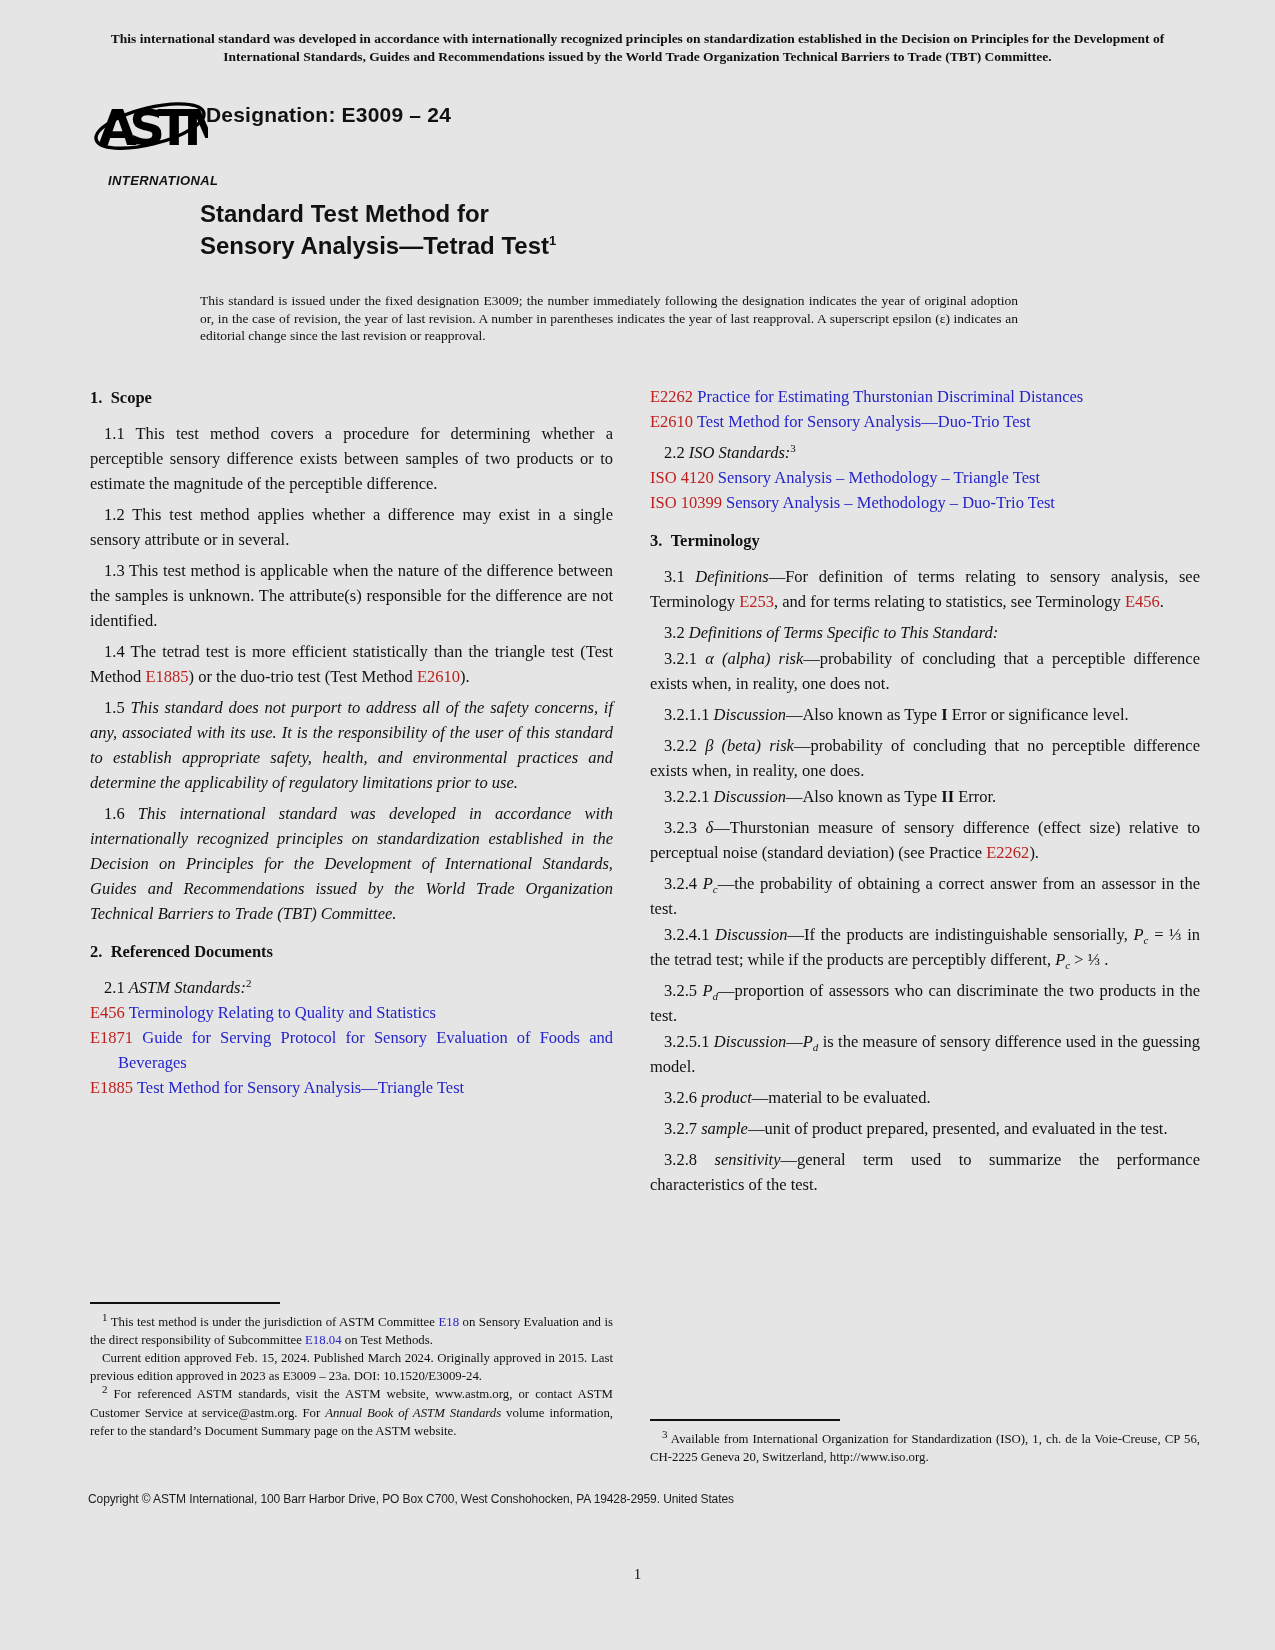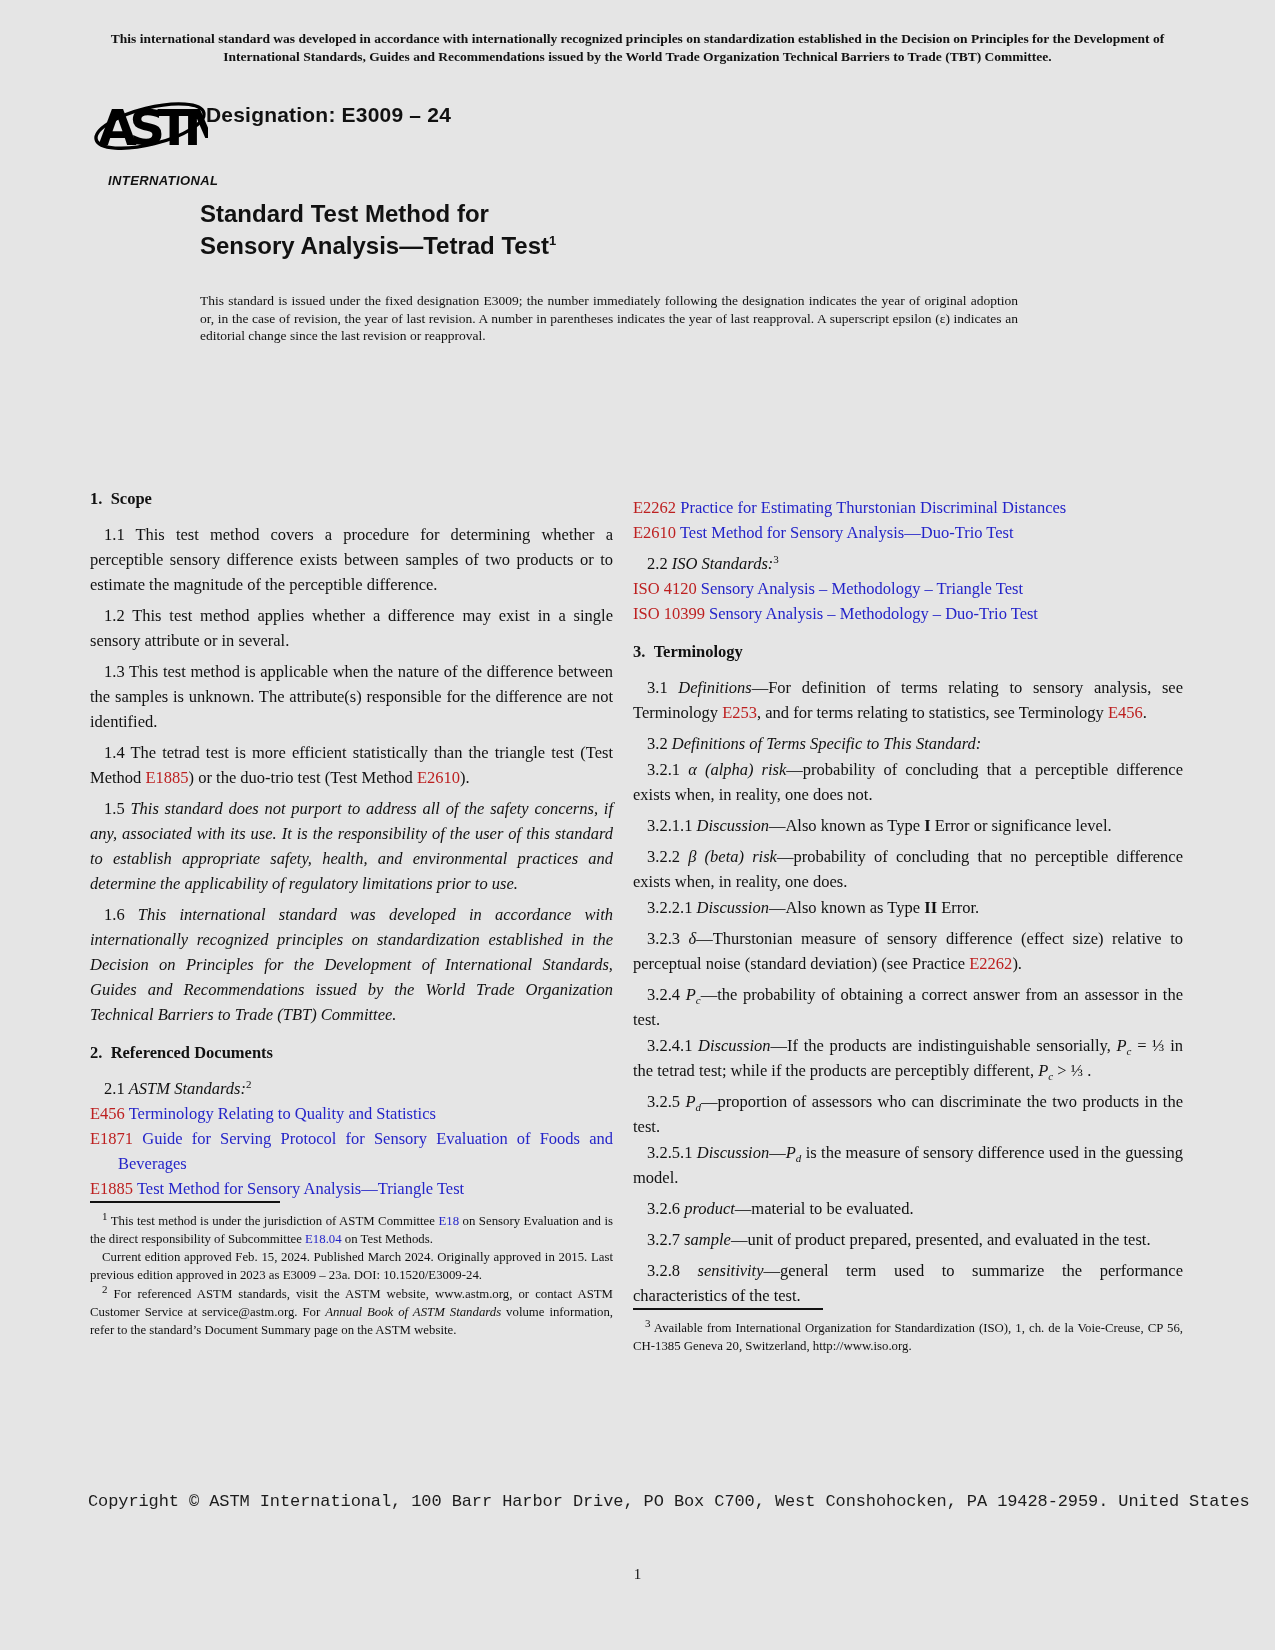--- a/index.html
+++ b/index.html
@@ -22,40 +22,40 @@
   }
   .title-block{
     position:absolute;top:198px;left:200px;
     font-family:"Liberation Sans",sans-serif;font-weight:bold;font-size:24px;line-height:32px;
   }
   .title-block sup{font-size:13px;}
   .issue-note{
     position:absolute;top:292px;left:200px;width:818px;
     font-size:13.5px;line-height:17.5px;text-align:justify;
   }
-  .columns{position:absolute;top:384px;left:90px;display:flex;gap:20px;height:1082px;align-items:center;}
+  .columns{position:absolute;top:384px;left:90px;display:flex;gap:37px;height:1082px;}
   .col{display:flex;flex-direction:column;font-size:16.5px;line-height:25px;}
   .col-left{width:523px;}
   .col-right{width:550px;}
   .sec-heading{font-size:16.5px;line-height:25px;margin:13px 0 5px;font-weight:bold;}
   .col .sec-heading:first-child{margin-top:1px;}
   .para{margin:6px 0 0;text-indent:14px;text-align:justify;}
   .para.tight{margin-top:1px;}
   .ref{margin:0;padding-left:28px;text-indent:-28px;text-align:justify;}
   .lr{color:#bd1f1f;}
   .lb{color:#2424c9;}
   sub{font-size:11px;font-style:italic;line-height:0;}
   sup{font-size:11px;line-height:0;}
   .fnblock{margin-top:auto;}
   .col-left .fnblock{margin-bottom:26px;}
   .fnrule{width:190px;border-top:2px solid #111;margin-bottom:9px;}
   .footnote{font-size:12.8px;line-height:18.2px;margin:0;text-align:justify;text-indent:12px;}
   .footer{
     position:absolute;top:1492px;left:88px;
-    font-family:Liberation Mono, monospace;font-size:17px;color:#1c1c1c;letter-spacing:-0.1px;text-align:center;
+    font-family:Liberation Sans, sans-serif;font-size:12px;color:#1c1c1c;letter-spacing:-0.1px;text-align:center;
   }
   .page-num{position:absolute;top:1566px;left:0;width:100%;text-align:center;font-size:15px;}
 </style>
 </head>
 <body>
 
 <div class="page">
 
   <div class="top-note">This international standard was developed in accordance with internationally recognized principles on standardization established in the Decision on Principles for the Development of International Standards, Guides and Recommendations issued by the World Trade Organization Technical Barriers to Trade (TBT) Committee.</div>
 
@@ -113,21 +113,21 @@
         <p class="para"><span>3.2.3 </span><i>δ</i><span>—Thurstonian measure of sensory difference (effect size) relative to perceptual noise (standard deviation) (see Practice </span><span class="lr">E2262</span><span>).</span></p>
         <p class="para"><span>3.2.4 </span><i>P</i><sub>c</sub><span>—the probability of obtaining a correct answer from an assessor in the test.</span></p>
         <p class="para tight"><span>3.2.4.1 </span><i>Discussion</i><span>—If the products are indistinguishable sensorially, </span><i>P</i><sub>c</sub><span> = ⅓ in the tetrad test; while if the products are perceptibly different, </span><i>P</i><sub>c</sub><span> &gt; ⅓ .</span></p>
         <p class="para"><span>3.2.5 </span><i>P</i><sub>d</sub><span>—proportion of assessors who can discriminate the two products in the test.</span></p>
         <p class="para tight"><span>3.2.5.1 </span><i>Discussion</i><span>—</span><i>P</i><sub>d</sub><span> is the measure of sensory difference used in the guessing model.</span></p>
         <p class="para"><span>3.2.6 </span><i>product</i><span>—material to be evaluated.</span></p>
         <p class="para"><span>3.2.7 </span><i>sample</i><span>—unit of product prepared, presented, and evaluated in the test.</span></p>
         <p class="para"><span>3.2.8 </span><i>sensitivity</i><span>—general term used to summarize the performance characteristics of the test.</span></p>
         <div class="fnblock">
           <div class="fnrule"></div>
-          <p class="footnote"><sup>3</sup><span> Available from International Organization for Standardization (ISO), 1, ch. de la Voie-Creuse, CP 56, CH-1385 Geneva 20, Switzerland, http://www.iso.org.</span></p>
+          <p class="footnote"><sup>3</sup><span> Available from International Organization for Standardization (ISO), 1, ch. de la Voie-Creuse, CP 56, CH-2225 Geneva 20, Switzerland, http://www.iso.org.</span></p>
         </div>
       </div>
   </div>
 
   <div class="footer">Copyright © ASTM International, 100 Barr Harbor Drive, PO Box C700, West Conshohocken, PA 19428-2959. United States</div>
   <div class="page-num">1</div>
 
 </div>
 
 </body></html>

